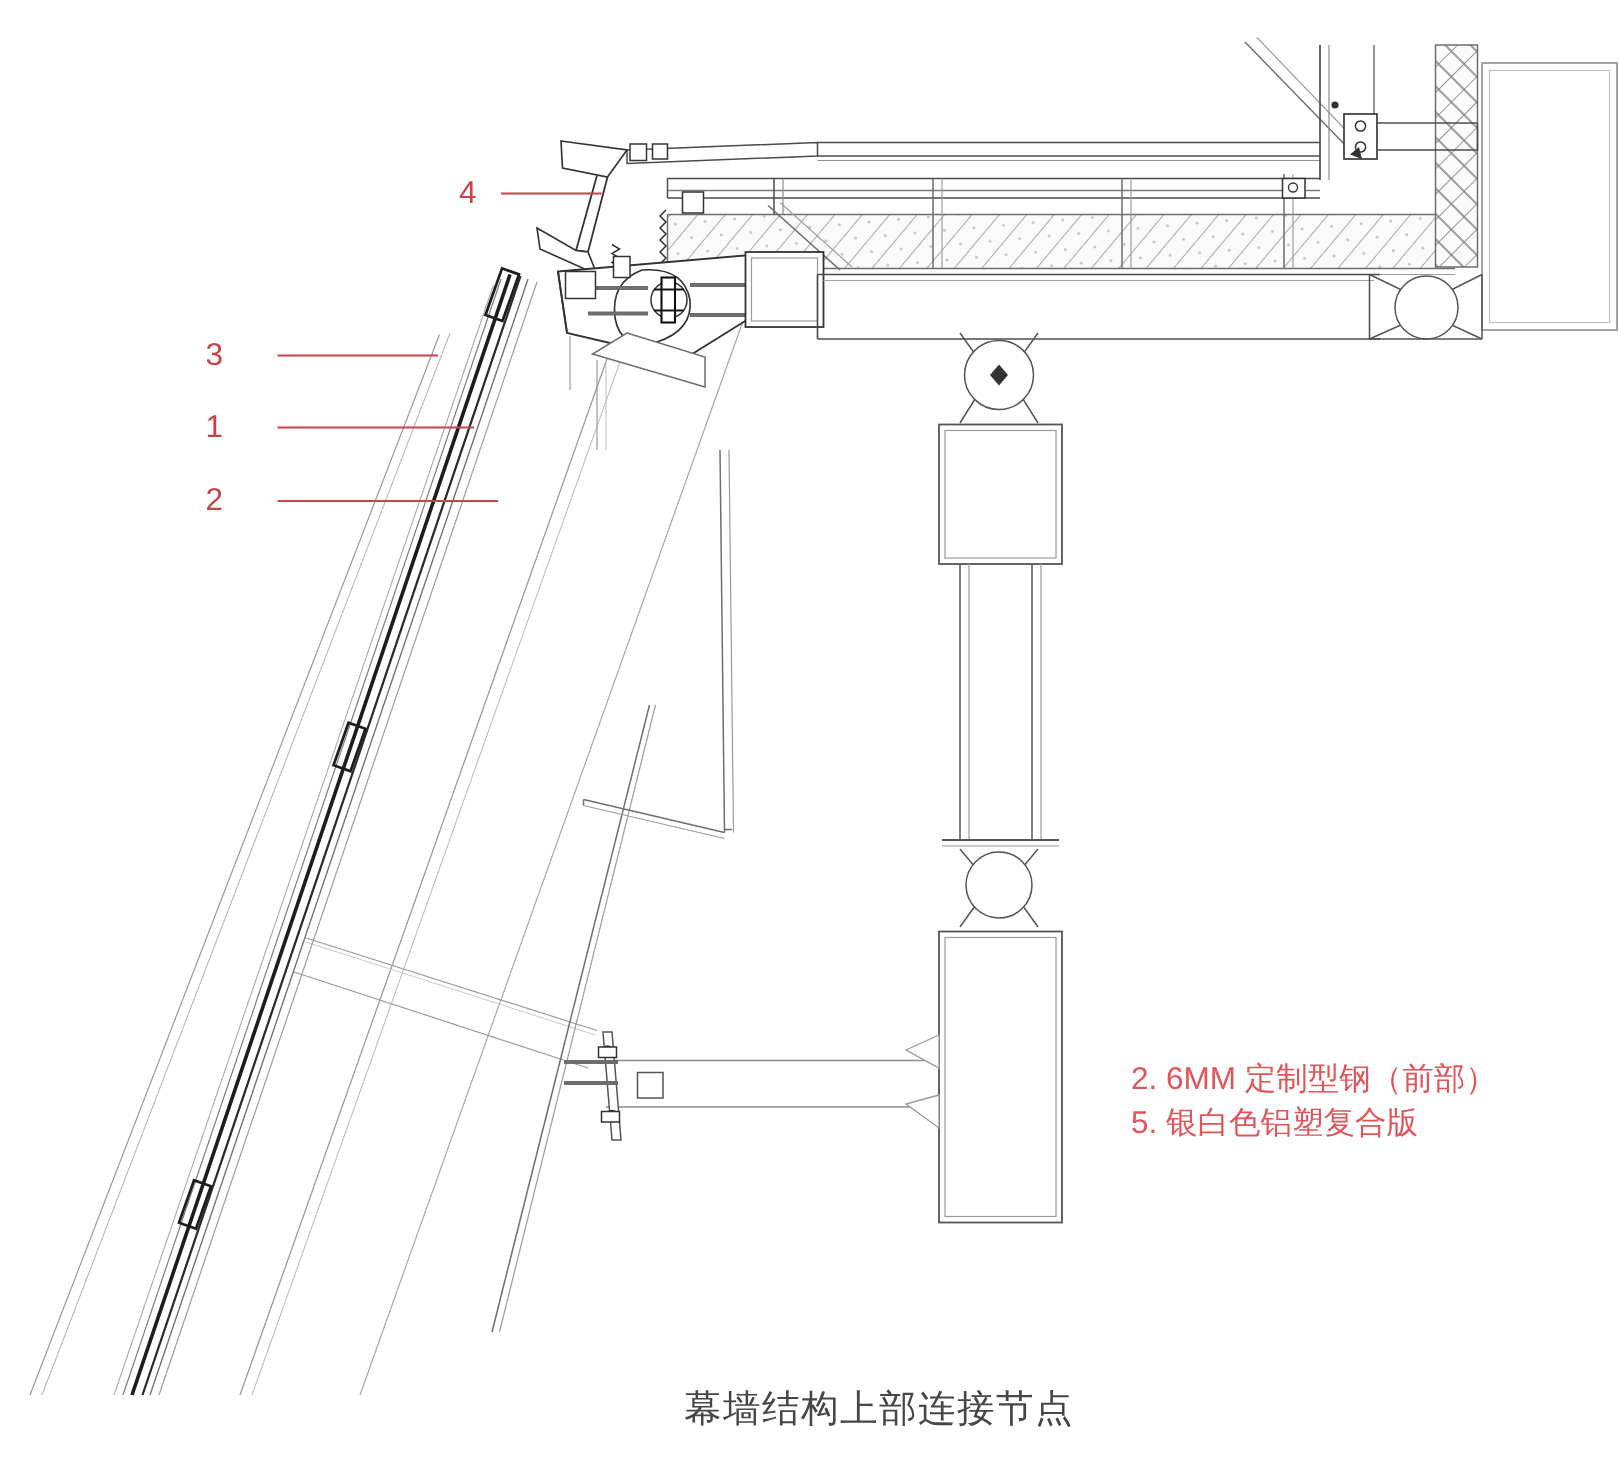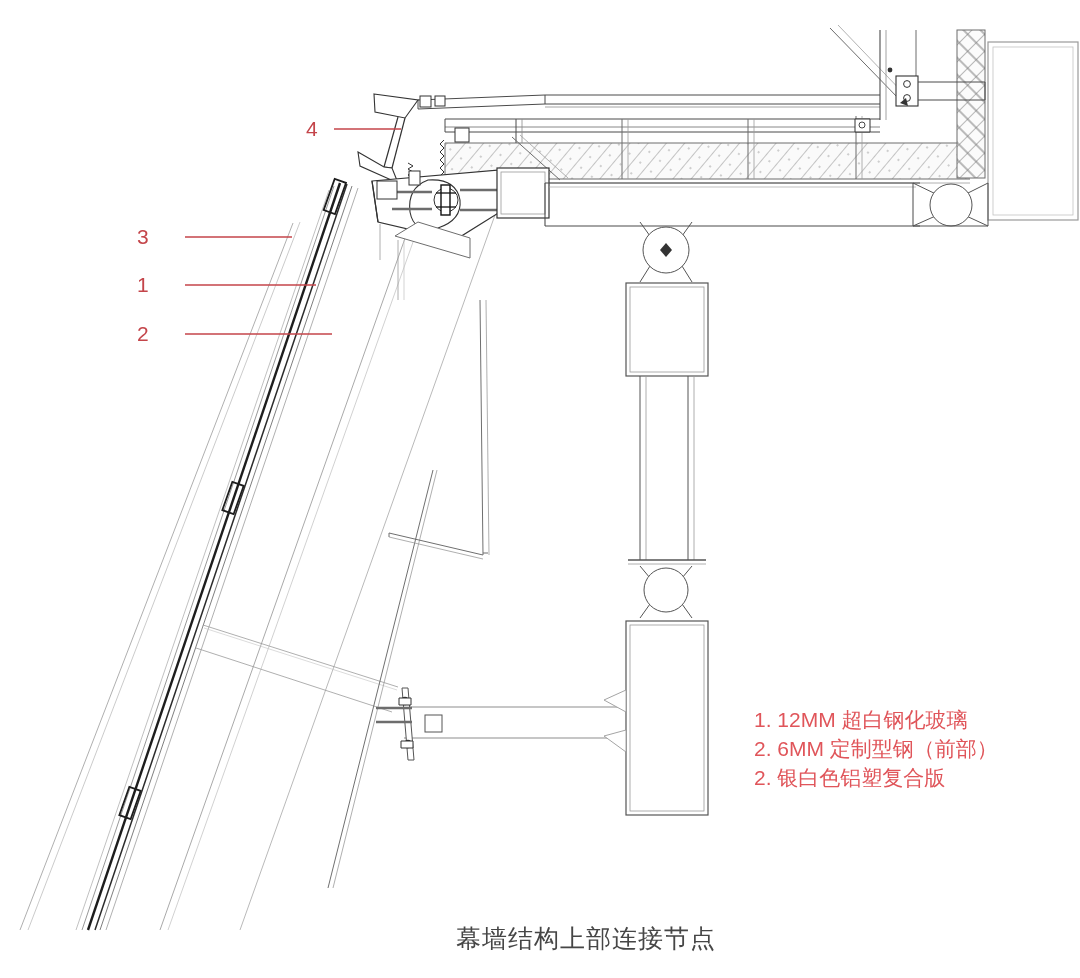--- a/index.html
+++ b/index.html
@@ -312,22 +312,21 @@
       <line x1="185" y1="334" x2="332" y2="334"></line>
     </g>
   </svg>
 
   <div class="leader-label" style="left:306px; top:118px;">4</div>
   <div class="leader-label" style="left:137px; top:226px;">3</div>
   <div class="leader-label" style="left:137px; top:274px;">1</div>
   <div class="leader-label" style="left:137px; top:323px;">2</div>
 
   <div id="legend">
-    <span class="legend-row">1. 12MM 超白钢化玻璃</span>
     <span class="legend-row">2. 6MM 定制型钢（前部）</span>
-    <span class="legend-row">2. 银白色铝塑复合版</span>
+    <span class="legend-row">5. 银白色铝塑复合版</span>
   </div>
 
   <div id="caption">
     <span class="cap-inner">幕墙结构上部连接节点</span>
   </div>
 
 </div>
 
 </body></html>

